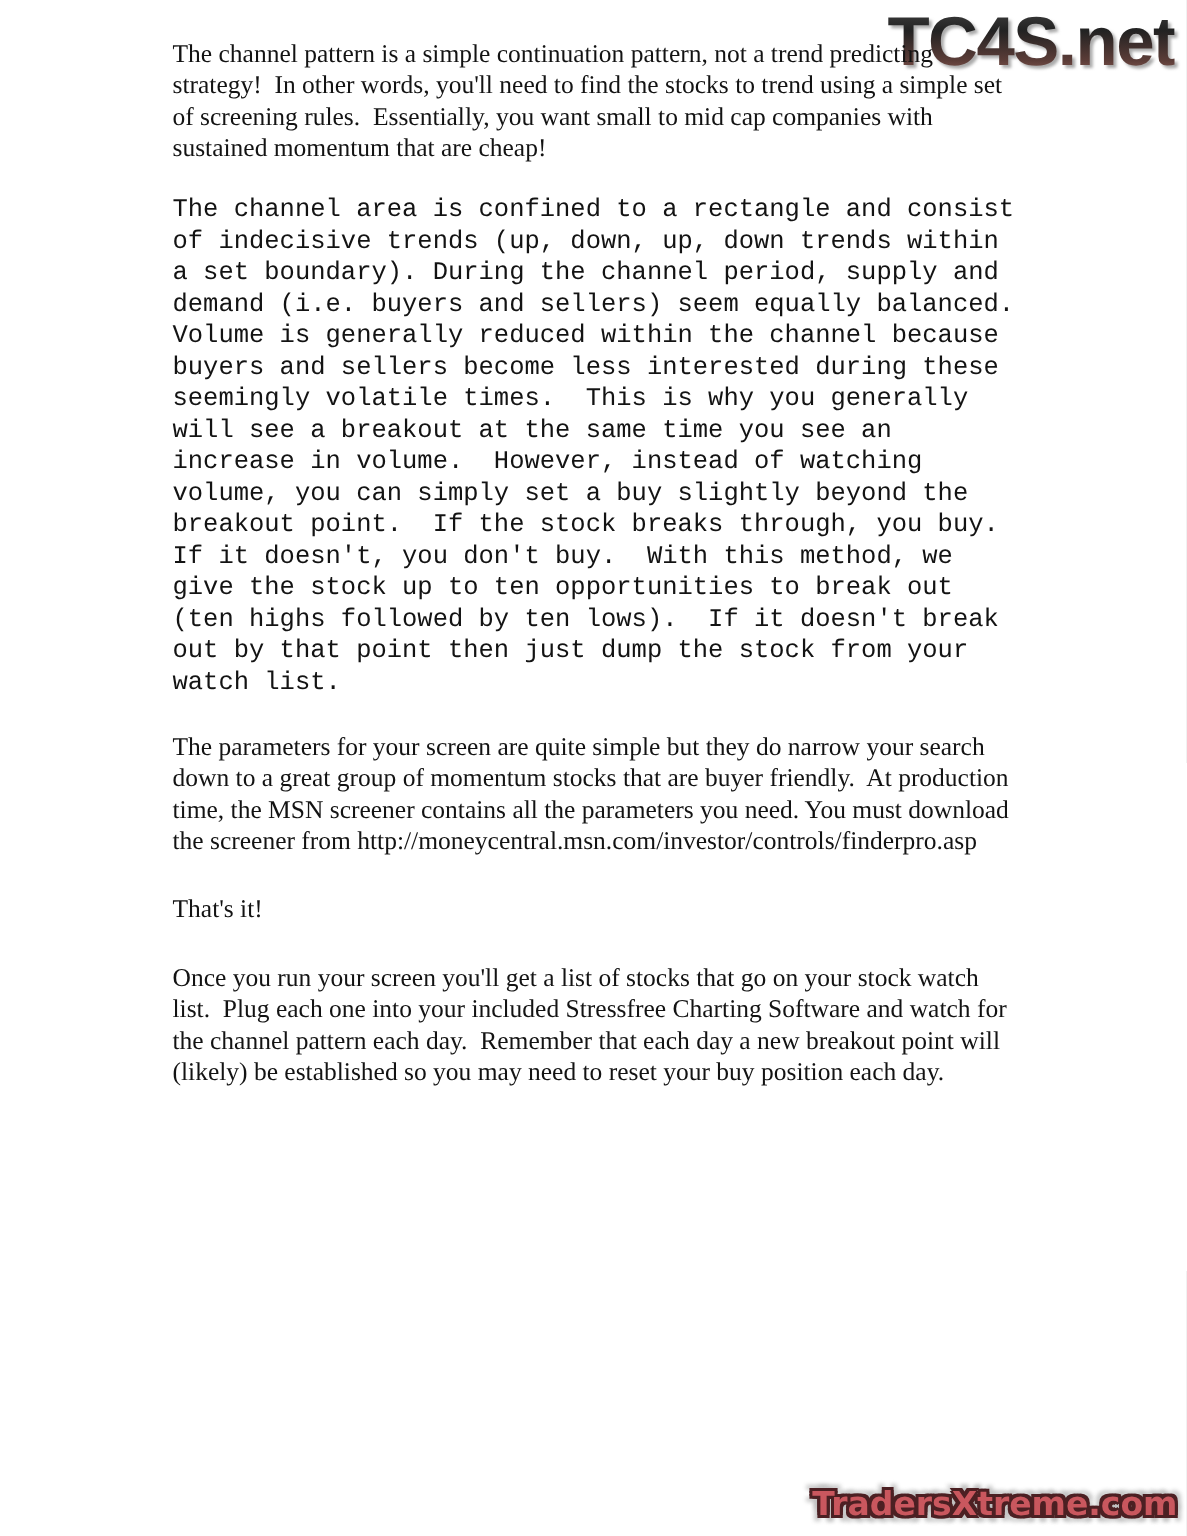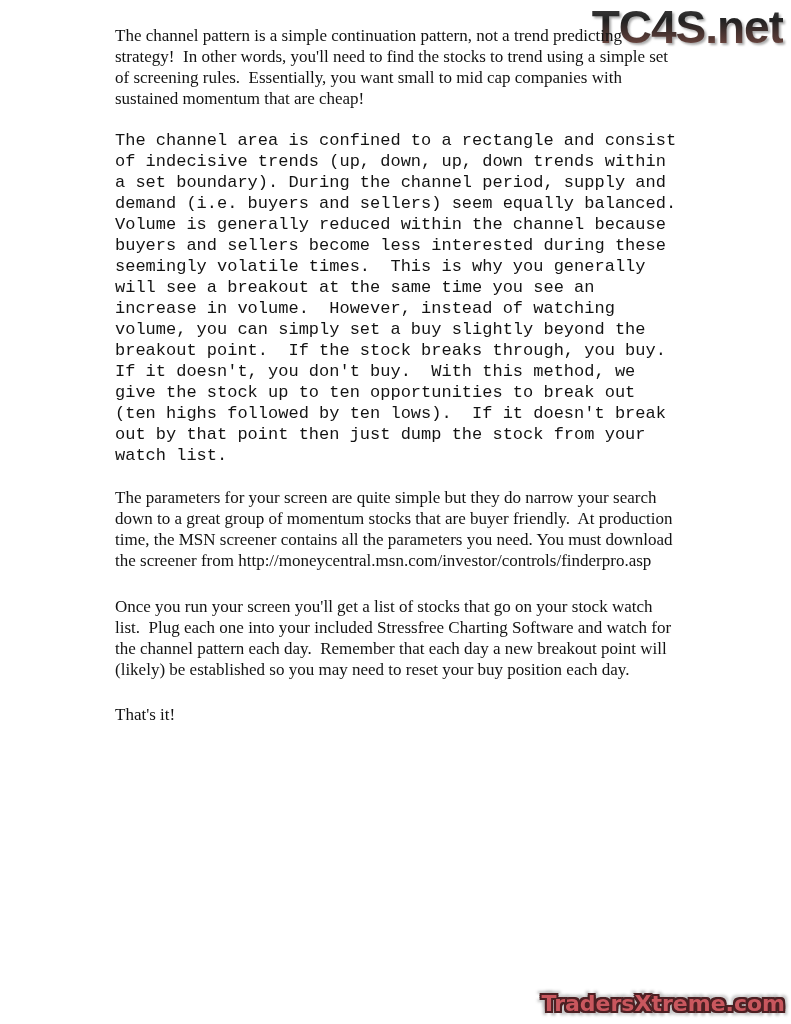--- a/index.html
+++ b/index.html
@@ -127,22 +127,22 @@
 
 
     <p class="para p1">The channel pattern is a simple continuation pattern, not a trend predicting strategy!  In other words, you'll need to find the stocks to trend using a simple set of screening rules.  Essentially, you want small to mid cap companies with sustained momentum that are cheap!</p>
 
     <p class="para p2">The channel area is confined to a rectangle and consist of indecisive trends (up, down, up, down trends within a set boundary). During the channel period, supply and demand (i.e. buyers and sellers) seem equally balanced. Volume is generally reduced within the channel because buyers and sellers become less interested during these seemingly volatile times.  This is why you generally will see a breakout at the same time you see an increase in volume.  However, instead of watching volume, you can simply set a buy slightly beyond the breakout point.  If the stock breaks through, you buy.  If it doesn't, you don't buy.  With this method, we give the stock up to ten opportunities to break out (ten highs followed by ten lows).  If it doesn't break out by that point then just dump the stock from your watch list.</p>
 
 
     <p class="para p3">The parameters for your screen are quite simple but they do narrow your search down to a great group of momentum stocks that are buyer friendly.  At production time, the MSN screener contains all the parameters you need. You must download the screener from http://moneycentral.msn.com/investor/controls/finderpro.asp</p>
 
 
+    <p class="para thats-it">That's it!</p>
+
     <p class="para p4">Once you run your screen you'll get a list of stocks that go on your stock watch list.  Plug each one into your included Stressfree Charting Software and watch for the channel pattern each day.  Remember that each day a new breakout point will (likely) be established so you may need to reset your buy position each day.</p>
-
-    <p class="para thats-it">That's it!</p>
 
   </div>
 
 
   <div class="tradersxtreme-logo">TradersXtreme.com</div>
 
 </div>
 
 </body></html>

